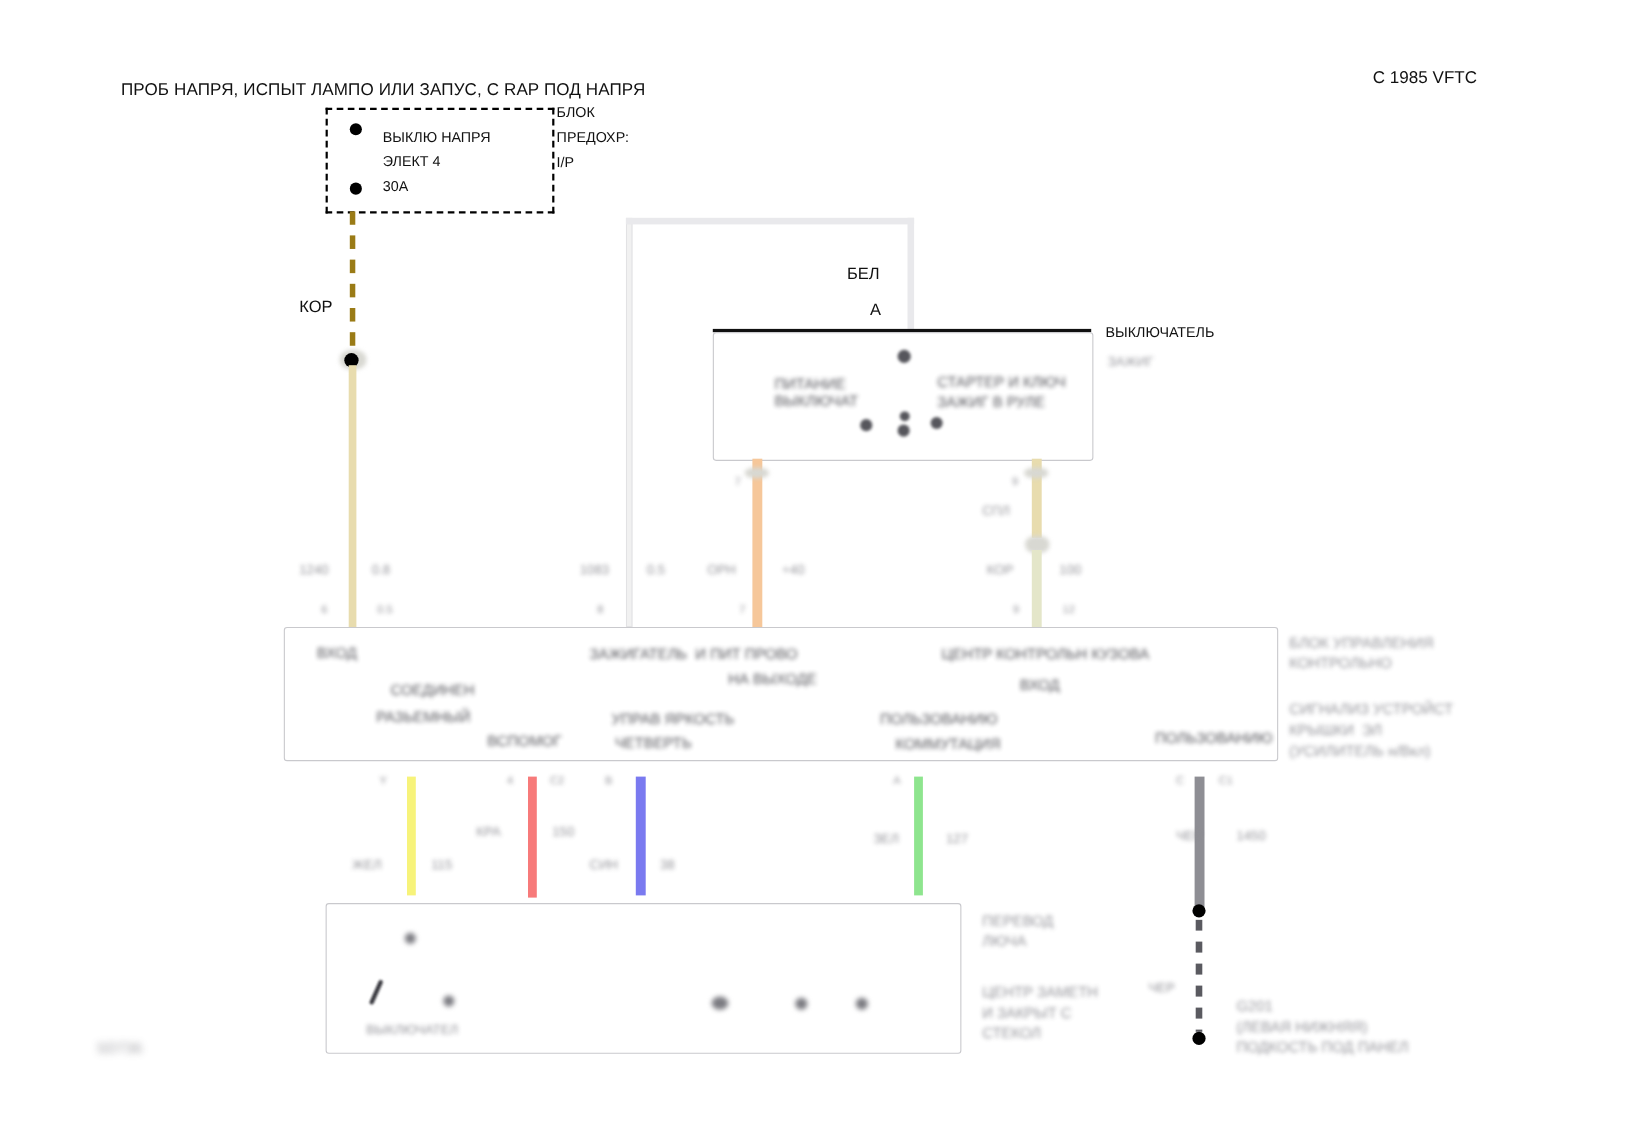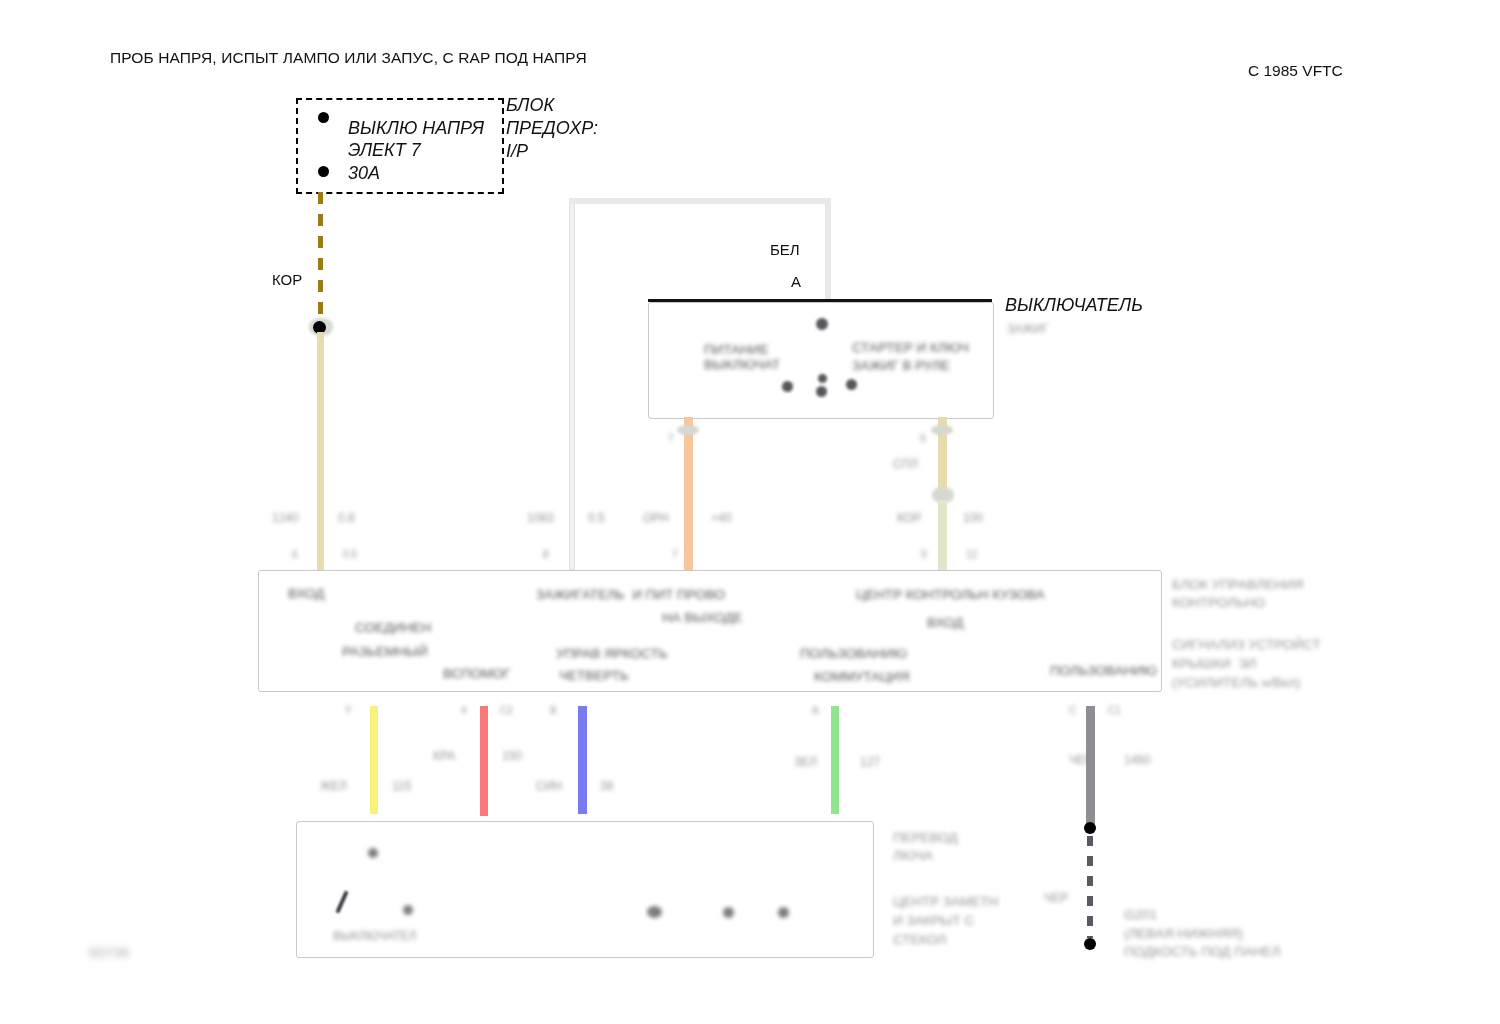--- a/index.html
+++ b/index.html
@@ -6,21 +6,21 @@
   body{
     width:1500px;height:1024px;position:relative;overflow:hidden;
     font-family:"Liberation Sans","DejaVu Sans",sans-serif;
     color:#000000;
   }
 
   
   .txt{position:absolute;white-space:pre;line-height:1.28;color:#111;}
   .t-title{font-size:15.5px;letter-spacing:.1px;}
   .t-corner{font-size:15.5px;}
-  .t-fuse{font-size:18px;font-style:italic;}
+  .t-fuse{font-size:13px;}
   .t-wirelbl{font-size:15px;}
 
   
   .blur{
     position:absolute;white-space:pre;line-height:1.35;
     color:#8d8d93;
     filter:blur(2.6px);
     -webkit-filter:blur(2.6px);
     font-size:12px;
     opacity:.92;
@@ -69,31 +69,31 @@
     filter:blur(1.8px);-webkit-filter:blur(1.8px);
   }
 
   
   .lever{position:absolute;background:#3a3a40;border-radius:2px;
          filter:blur(1.1px);-webkit-filter:blur(1.1px);}
 </style>
 </head>
 <body>
 
-<div class="txt t-title" style="left:110px;top:48px;text-align:right;">ПРОБ НАПРЯ, ИСПЫТ ЛАМПО ИЛИ ЗАПУС, С RAP ПОД НАПРЯ</div>
+<div class="txt t-title" style="left:110px;top:72px;text-align:right;">ПРОБ НАПРЯ, ИСПЫТ ЛАМПО ИЛИ ЗАПУС, С RAP ПОД НАПРЯ</div>
 
 <div class="txt t-corner" style="left:1248px;top:61px;">C 1985 VFTC</div>
 
 <div class="dashbox" style="left:296px;top:98px;width:204px;height:92px;"></div>
 
 <div class="dot" style="left:318px;top:112px;width:11px;height:11px;"></div>
 <div class="dot" style="left:318px;top:166px;width:11px;height:11px;"></div>
 
 <div class="txt t-fuse" style="left:348px;top:117px;">ВЫКЛЮ НАПРЯ</div>
-<div class="txt t-fuse" style="left:348px;top:139px;">ЭЛЕКТ 7</div>
+<div class="txt t-fuse" style="left:348px;top:139px;">ЭЛЕКТ 4</div>
 <div class="txt t-fuse" style="left:348px;top:162px;">30A</div>
 
 <div class="txt t-fuse" style="left:506px;top:94px;">БЛОК</div>
 <div class="txt t-fuse" style="left:506px;top:117px;">ПРЕДОХР:</div>
 <div class="txt t-fuse" style="left:506px;top:140px;">I/P</div>
 
 <div class="w-dash-brown" style="left:318px;top:192px;height:132px;"></div>
 <div class="txt t-wirelbl" style="left:272px;top:270px;">КОР</div>
 
 <div class="splice-blob" style="left:309px;top:318px;width:24px;height:18px;"></div>

